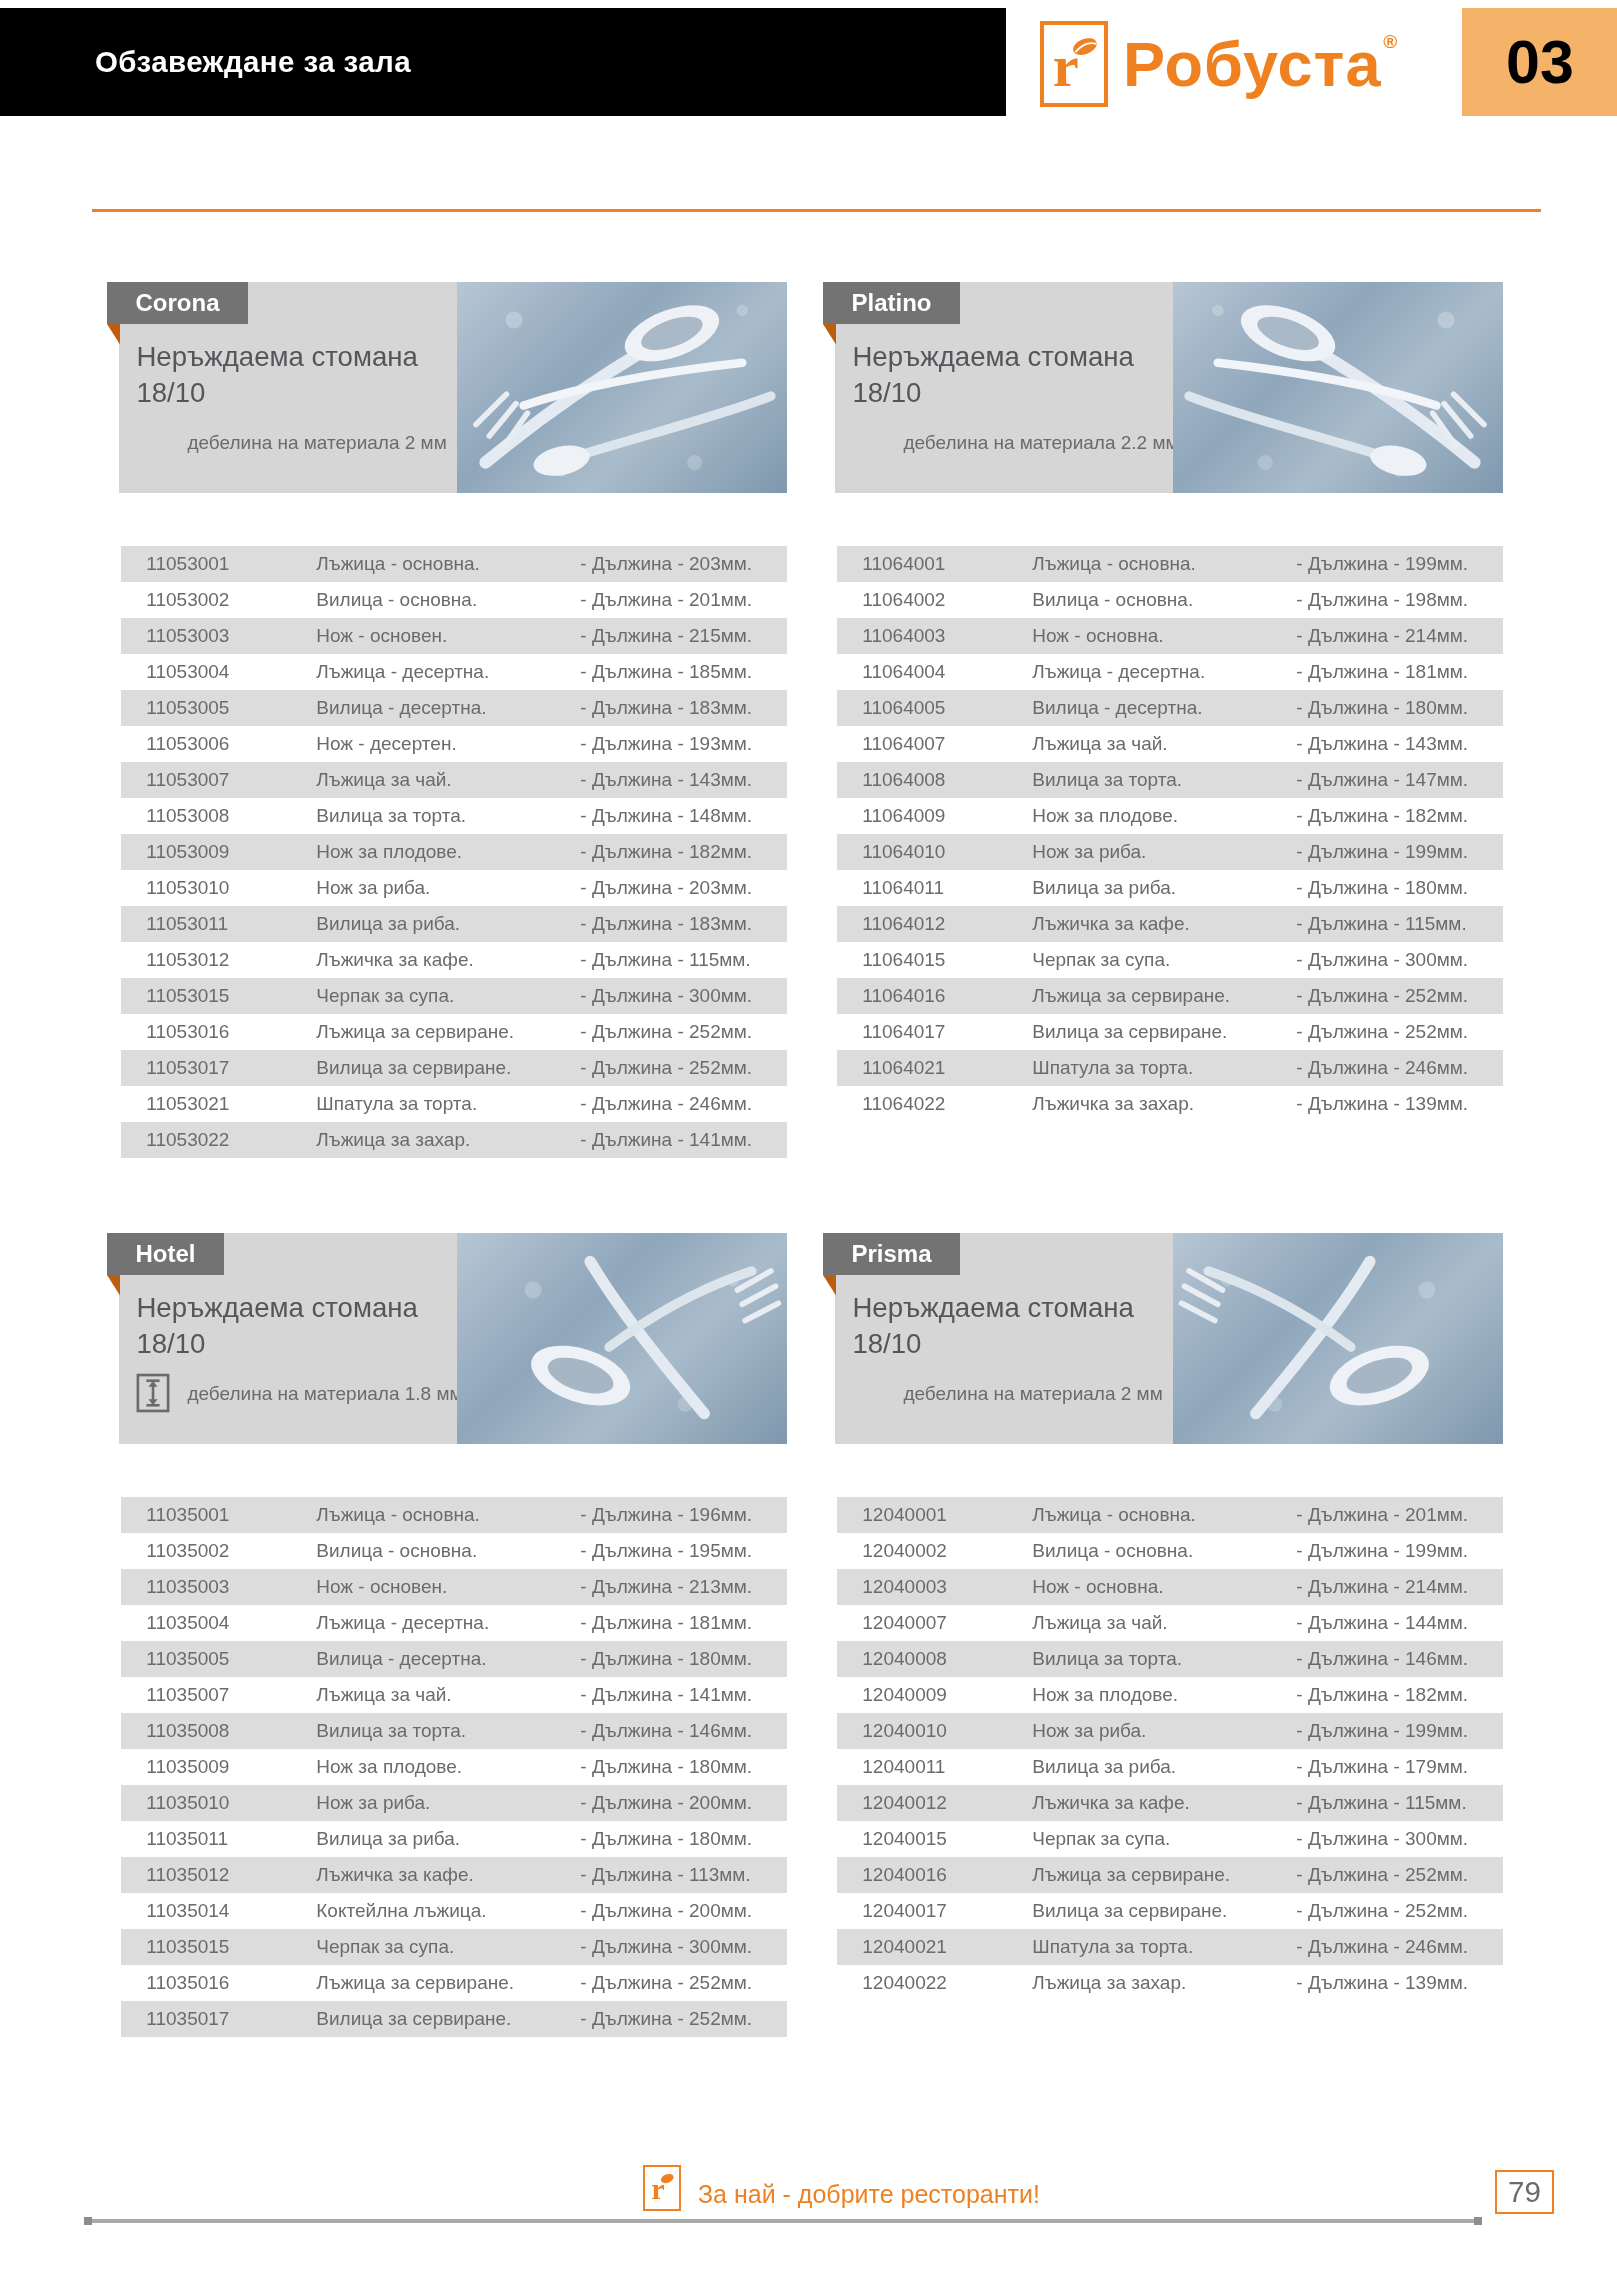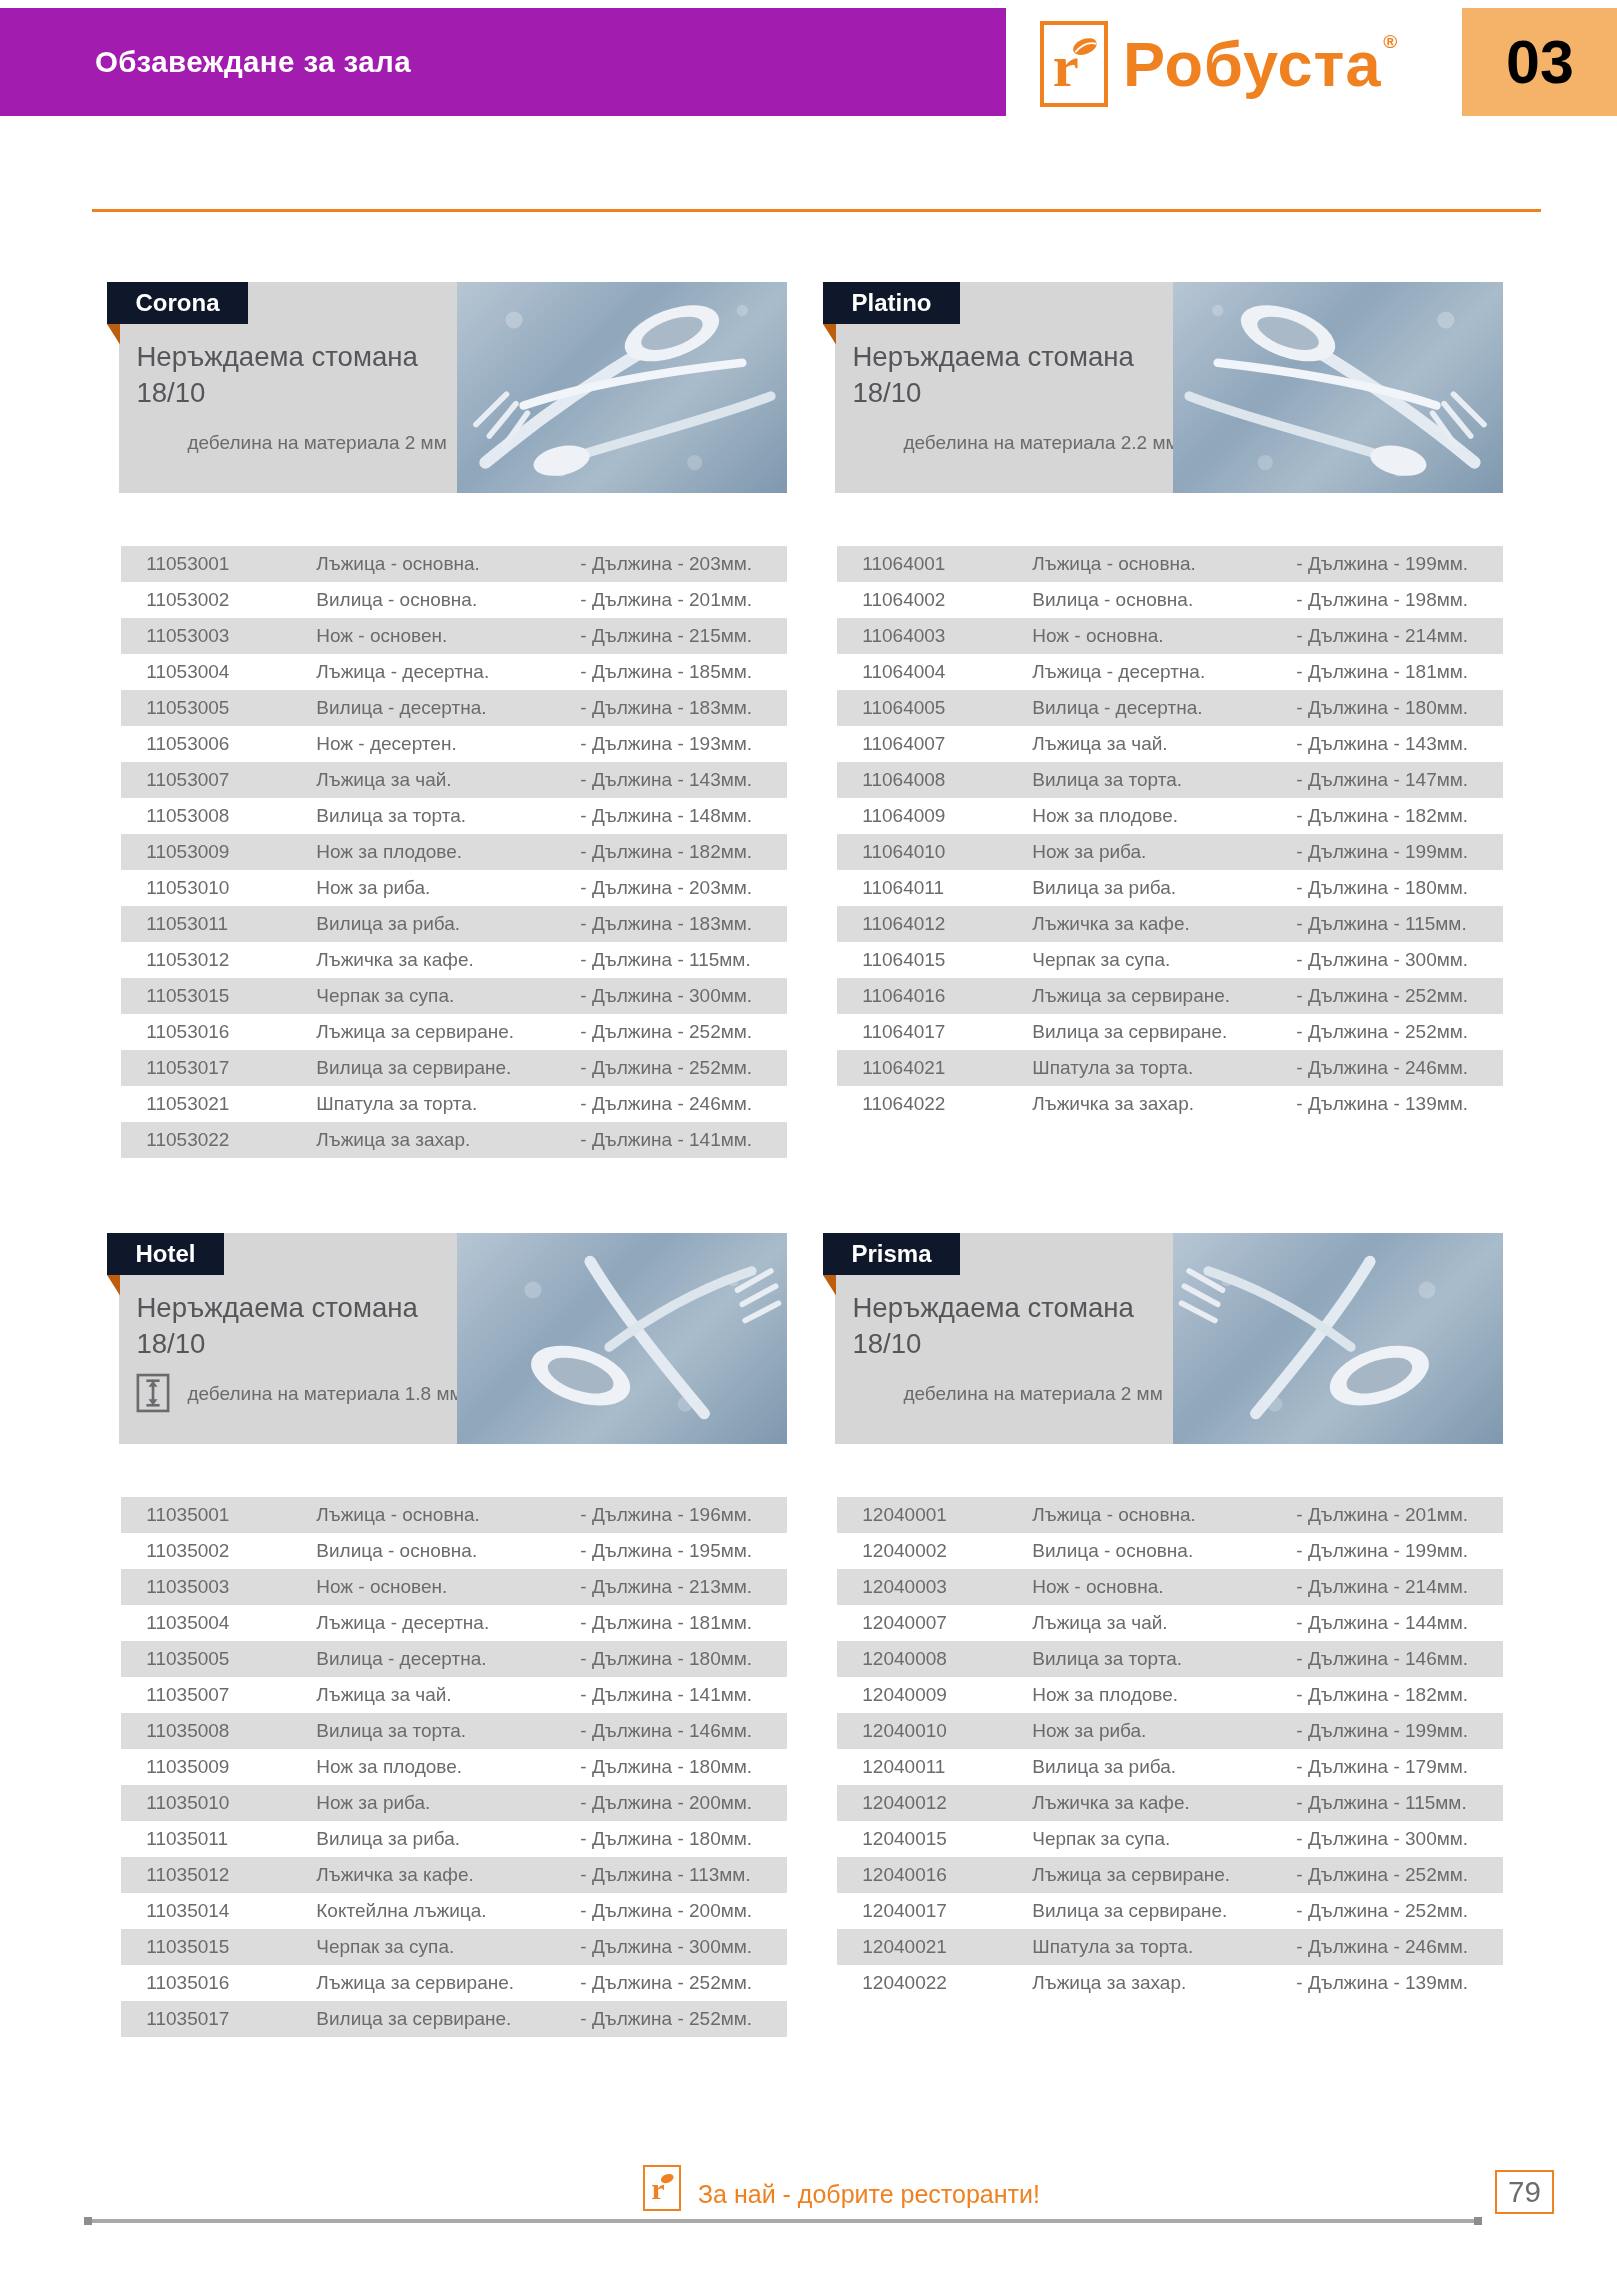--- a/index.html
+++ b/index.html
@@ -1,38 +1,38 @@
 <!DOCTYPE html>
 <html style="font-size:15px"><head>
 <meta charset="utf-8">
 <style>
   html,body{margin:0;padding:0;background:#ffffff;}
   #page{position:relative;width:1618px;height:2269px;background:#ffffff;overflow:hidden;
         font-family:"Liberation Sans", sans-serif;}
 
   
-  .header-bar{position:absolute;left:0;top:7.6px;width:1006px;height:108px;background:#a21caf;}
+  .header-bar{position:absolute;left:0;top:7.6px;width:1006px;height:108px;background:#000000;}
   .header-title{position:absolute;left:95px;top:0;height:108px;display:flex;align-items:center;
                 color:#ffffff;font-size:29.5px;font-weight:700;letter-spacing:0.4px;}
   .brand{position:absolute;left:1040px;top:21px;display:flex;align-items:flex-start;gap:15px;}
   .brand-mark{width:68px;height:86px;border:4.8px solid #ef8120;background:#fff;
               display:flex;align-items:center;justify-content:center;box-sizing:border-box;}
   .brand-name{font-size:63px;font-weight:800;color:#ef8120;letter-spacing:1px;line-height:86px;}
   .brand-reg{font-size:19px;font-weight:700;color:#ef8120;vertical-align:super;line-height:19px;
              position:relative;top:-32px;left:1.9px;}
   .chapter-tab{position:absolute;left:1462px;top:7.6px;width:156px;height:108px;background:#f5b269;
                color:#000000;font-size:61px;font-weight:700;display:flex;align-items:center;justify-content:center;}
 
   
   .page-title{position:absolute;left:92px;top:139px;font-size:29.5px;font-weight:400;color:#53545a;}
   .title-rule{position:absolute;left:92px;top:209px;width:1449px;height:2.9px;background:#ef8120;}
 
   
   .card{position:absolute;}
-  .ribbon{position:absolute;left:0;top:0;height:42px;background:#0f172a;color:#fff;z-index:3;
+  .ribbon{position:absolute;left:0;top:0;height:42px;background:#737373;color:#fff;z-index:3;
           font-size:24px;font-weight:700;display:flex;align-items:center;padding:0 28.5px;}
   .fold{position:absolute;left:0;top:42px;width:13.3px;height:21px;background:#bd5d0e;
         clip-path:polygon(0 0,100% 0,100% 100%);}
   .infobox{position:absolute;left:12.4px;top:0;width:376px;height:211px;background:#d6d6d6;}
   .material{position:absolute;left:17px;top:57px;font-size:27.6px;color:#55565a;line-height:1.32;}
   .thickness{position:absolute;left:0;top:150px;width:100%;}
   .thickness .t-label{display:block;margin-left:68px;font-size:19px;color:#6a6b6e;}
   .thick-icon{position:absolute;left:17px;top:-10.5px;}
   .photo{position:absolute;left:350px;top:0;width:330px;height:211px;
          background:linear-gradient(135deg,#b7c6d4 0%,#8fa6bb 38%,#a9bccb 62%,#7f98ae 100%);overflow:hidden;}

